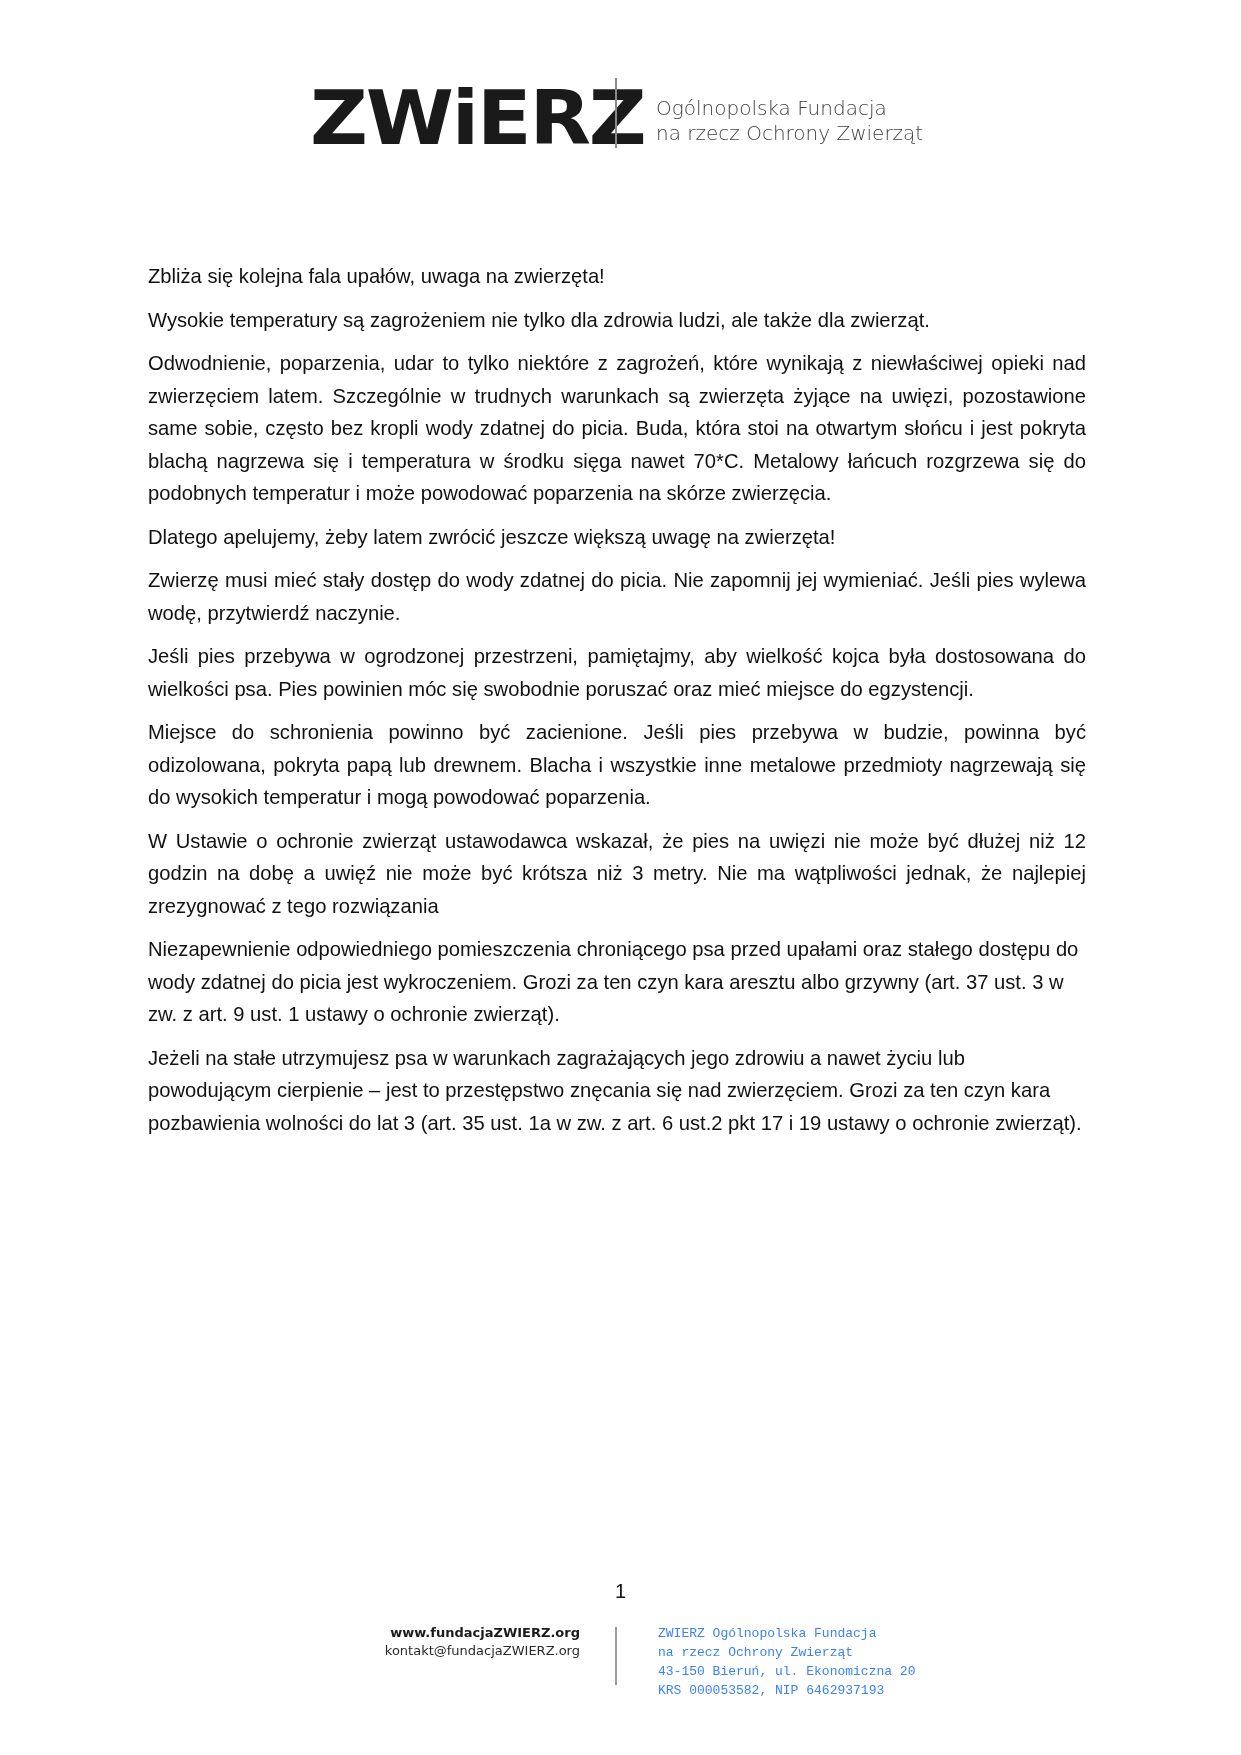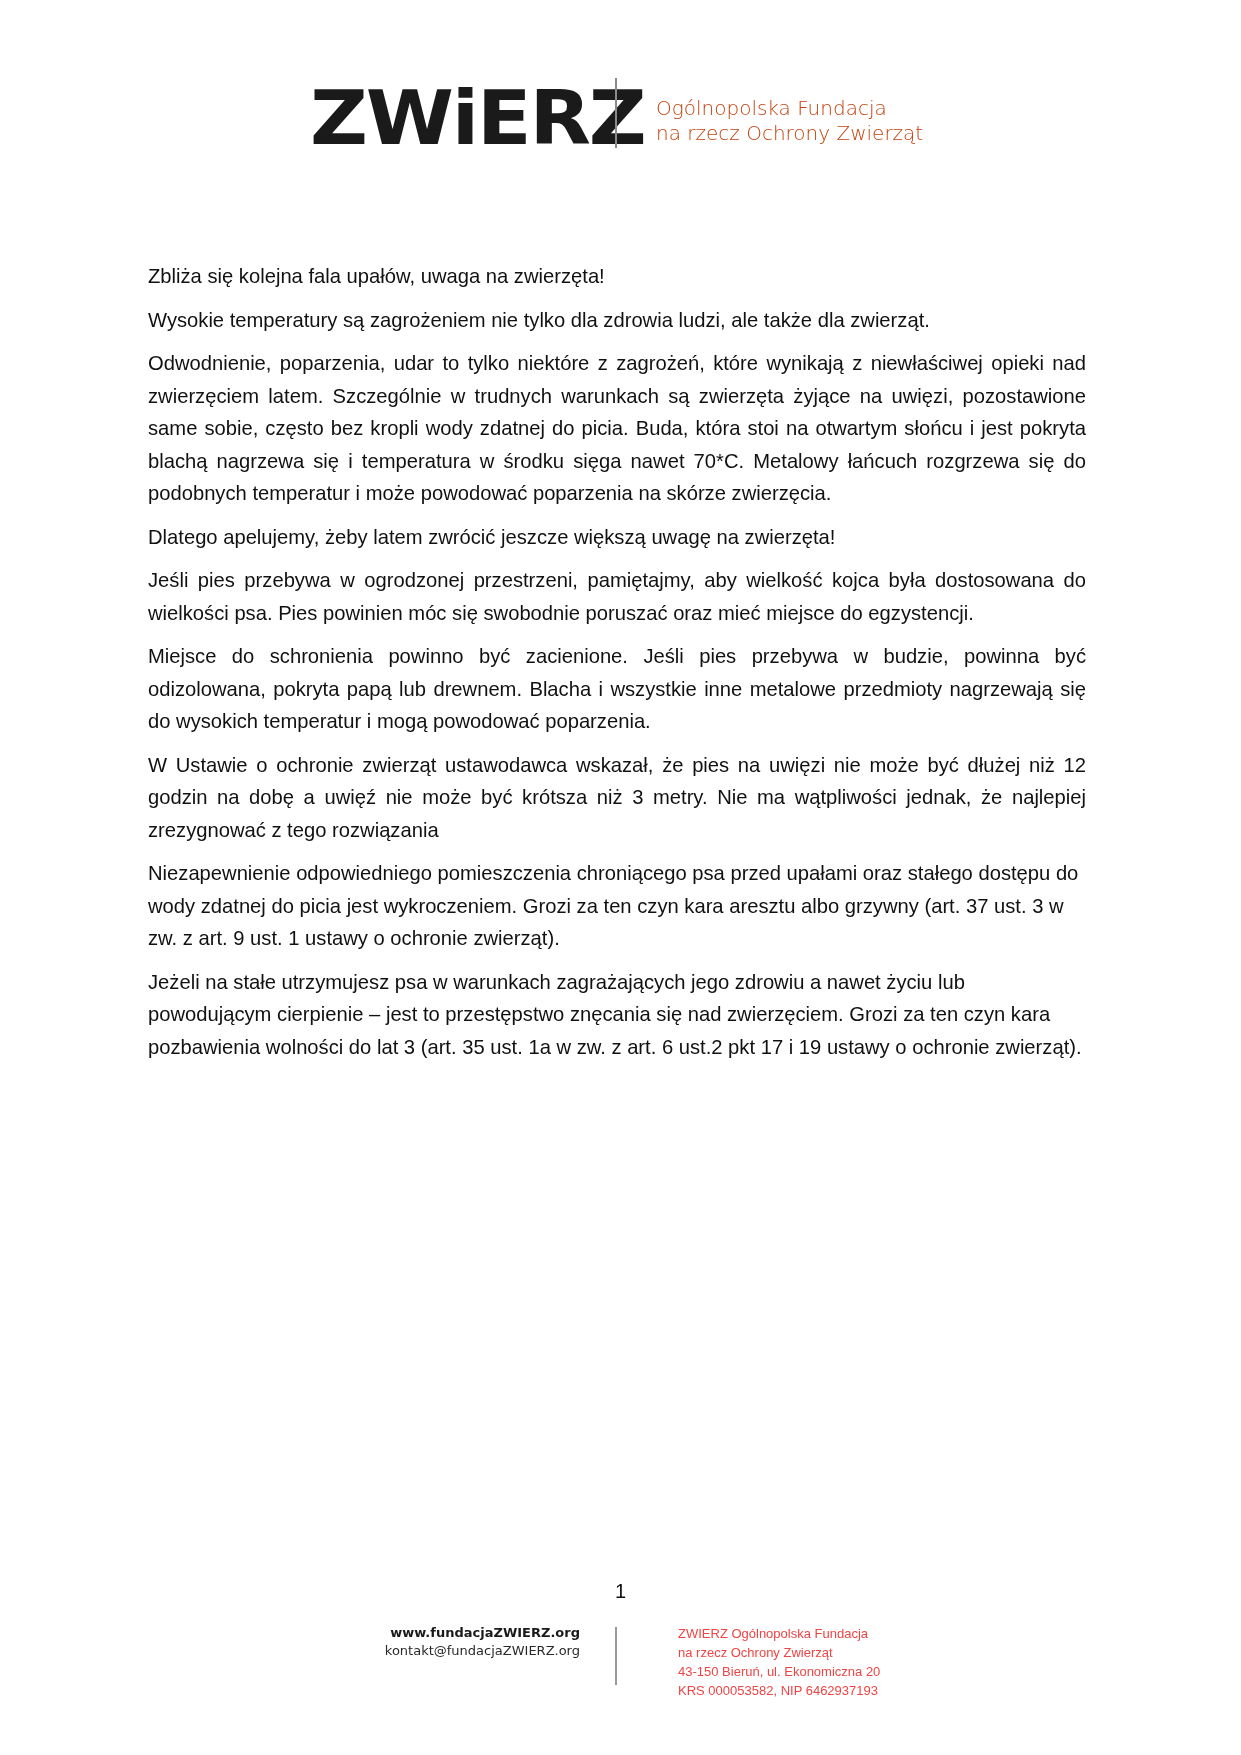--- a/index.html
+++ b/index.html
@@ -43,21 +43,21 @@
       background: #8a8a8a;
     }
     .header-tagline {
       position: absolute;
       left: 656px;
       top: 96px;
       font-family: "DejaVu Sans", sans-serif;
       font-weight: 300;
       font-size: 20px;
       line-height: 25px;
-      color: #c2410c;
+      color: #404040;
     }
     .content {
       position: absolute;
       left: 148px;
       top: 212px;
       width: 938px;
       font-family: "Liberation Sans", sans-serif;
       font-size: 20.2px;
       line-height: 32.5px;
       color: #111111;
@@ -99,45 +99,45 @@
       left: 615px;
       top: 1627px;
       width: 2px;
       height: 58px;
       background: #9a9a9a;
     }
     .footer-right {
       position: absolute;
       left: 658px;
       top: 1624px;
-      font-family: Liberation Sans, sans-serif;
+      font-family: Liberation Mono, monospace;
       font-size: 13px;
       line-height: 19px;
-      color: #ef4444;
-      margin-left: 20px;
+      color: #3b82f6;
     }
     .footer-right div { white-space: nowrap; }
   </style>
 </head>
 <body>
 
 <div class="header">
   <div class="logo-wordmark">ZWiERZ</div>
   <div class="header-divider"></div>
   <div class="header-tagline">
     <div>Ogólnopolska Fundacja</div>
     <div>na rzecz Ochrony Zwierząt</div>
   </div>
 </div>
 
 <div class="content">
   <p>Zbliża się kolejna fala upałów, uwaga na zwierzęta!</p>
   <p>Wysokie temperatury są zagrożeniem nie tylko dla zdrowia ludzi, ale także dla zwierząt.</p>
   <p class="justify">Odwodnienie, poparzenia, udar to tylko niektóre z zagrożeń, które wynikają z niewłaściwej opieki nad zwierzęciem latem. Szczególnie w trudnych warunkach są zwierzęta żyjące na uwięzi, pozostawione same sobie, często bez kropli wody zdatnej do picia. Buda, która stoi na otwartym słońcu i jest pokryta blachą nagrzewa się i temperatura w środku sięga nawet 70*C. Metalowy łańcuch rozgrzewa się do podobnych temperatur i może powodować poparzenia na skórze zwierzęcia.</p>
   <p>Dlatego apelujemy, żeby latem zwrócić jeszcze większą uwagę na zwierzęta!</p>
+  <p class="justify">Zwierzę musi mieć stały dostęp do wody zdatnej do picia. Nie zapomnij jej wymieniać. Jeśli pies wylewa wodę, przytwierdź naczynie.</p>
   <p class="justify">Jeśli pies przebywa w ogrodzonej przestrzeni, pamiętajmy, aby wielkość kojca była dostosowana do wielkości psa. Pies powinien móc się swobodnie poruszać oraz mieć miejsce do egzystencji.</p>
   <p class="justify">Miejsce do schronienia powinno być zacienione.  Jeśli pies przebywa w budzie, powinna być odizolowana, pokryta papą lub drewnem. Blacha i wszystkie inne metalowe przedmioty nagrzewają się do wysokich temperatur i mogą powodować poparzenia.</p>
   <p class="justify">W Ustawie o ochronie zwierząt ustawodawca wskazał, że pies na uwięzi nie może być dłużej niż 12 godzin na dobę a uwięź nie może być krótsza niż 3 metry. Nie ma wątpliwości jednak, że najlepiej zrezygnować z tego rozwiązania</p>
   <p>Niezapewnienie odpowiedniego pomieszczenia chroniącego psa przed upałami oraz stałego dostępu do wody zdatnej do picia jest wykroczeniem. Grozi za ten czyn kara aresztu albo grzywny (art. 37 ust. 3 w zw. z art. 9 ust. 1 ustawy o ochronie zwierząt).</p>
   <p>Jeżeli na stałe utrzymujesz psa w warunkach zagrażających jego zdrowiu a nawet życiu lub powodującym cierpienie – jest to przestępstwo znęcania się nad zwierzęciem. Grozi za ten czyn kara pozbawienia wolności do lat 3 (art. 35 ust. 1a w zw. z art. 6 ust.2 pkt 17 i 19 ustawy o ochronie zwierząt).</p>
 </div>
 
 <div class="page-number">1</div>
 
 <div class="footer-left">

